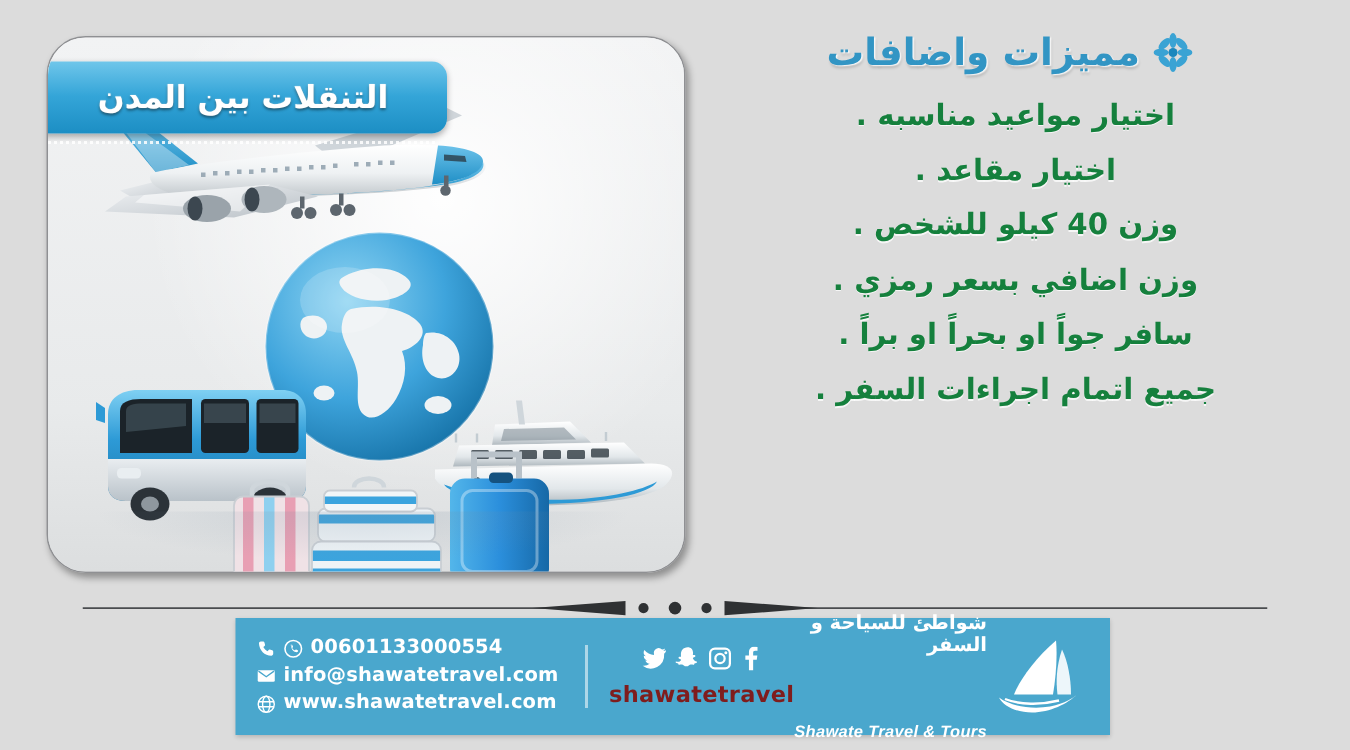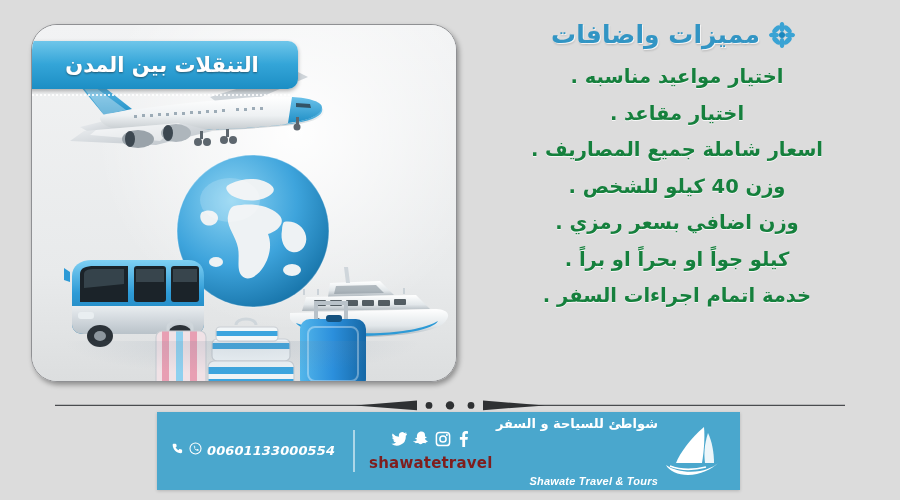--- a/index.html
+++ b/index.html
@@ -162,21 +162,21 @@
     box-shadow: 0 1px 3px rgba(0,0,0,.18);
   }
   .contact {
     padding-left: 14px;
     color: #ffffff;
     font-size: 13px;
     line-height: 1.42;
     text-align: left;
     white-space: nowrap;
   }
-  .contact-row { display: flex; align-items: flex-start; gap: 5px; font-style: italic; }
+  .contact-row { display: flex; align-items: center; gap: 5px; }
   .contact-row .ic { line-height: 0; display: inline-flex; }
   .contact-txt { font-weight: bold; letter-spacing: .1px; }
 
   .vsep {
     width: 2px;
     height: 42px;
     background: rgba(255,255,255,.55);
     margin: 0 14px 0 18px;
   }
 
@@ -472,25 +472,24 @@
           </g>
           <circle cx="13" cy="13" r="3" fill="#1b87bd"></circle>
         </svg>
       </span>
       <span class="head-title">مميزات واضافات</span>
     </div>
 
     <ul class="features">
       <li>اختيار مواعيد مناسبه .</li>
       <li>اختيار مقاعد .</li>
-      <li>اسعار شاملة جميع المصاريف .</li>
       <li>وزن 40 كيلو للشخص .</li>
       <li>وزن اضافي بسعر رمزي .</li>
-      <li>كيلو جواً او بحراً او براً .</li>
-      <li>خدمة اتمام اجراءات السفر .</li>
+      <li>سافر جواً او بحراً او براً .</li>
+      <li>جميع اتمام اجراءات السفر .</li>
     </ul>
   </div>
 
   <svg class="divider" viewBox="0 0 790 14" preserveAspectRatio="none">
     <path d="M0 7.4 L330 7.4" stroke="#4a4c4f" stroke-width="1.3"></path>
     <path d="M460 7.4 L790 7.4" stroke="#4a4c4f" stroke-width="1.3"></path>
     <path d="M300 7.4 L362 2.6 L362 12.2 Z" fill="#2f3133"></path>
     <path d="M490 7.4 L428 2.6 L428 12.2 Z" fill="#2f3133"></path>
     <circle cx="374" cy="7.4" r="3.4" fill="#2f3133"></circle>
     <circle cx="395" cy="7.4" r="4.2" fill="#2f3133"></circle>
@@ -508,21 +507,40 @@
         </span>
         <span class="ic">
           <svg width="13" height="13" viewBox="0 0 16 16">
             <circle cx="8" cy="8" r="6.8" fill="none" stroke="#fff" stroke-width="1.3"></circle>
             <path d="M5.6 5.1c.2-.4.5-.4.7-.4h.5c.2 0 .4 0 .5.4l.5 1.2c.1.2 0 .4-.1.5l-.4.4c-.1.1-.2.3-.1.4.4.8 1.1 1.4 1.9 1.7.2.1.3 0 .4-.1l.4-.4c.1-.1.3-.2.5-.1l1.2.5c.3.1.4.3.4.5 0 .6-.5 1.1-1.1 1.2-2.4-.1-4.4-2.1-4.5-4.5 0-.5.1-1 .3-1.3z" fill="#fff"></path>
           </svg>
         </span>
         <span class="contact-txt">00601133000554</span>
       </div>
 
-
+      <div class="contact-row">
+        <span class="ic">
+          <svg width="13" height="13" viewBox="0 0 16 16" fill="#fff">
+            <rect x="1" y="3.5" width="14" height="9.5" rx="1.2"></rect>
+            <path d="M1.6 4.2L8 8.8l6.4-4.6" fill="none" stroke="#4aa7cd" stroke-width="1.1"></path>
+          </svg>
+        </span>
+        <span class="contact-txt">info@shawatetravel.com</span>
+      </div>
+
+      <div class="contact-row">
+        <span class="ic">
+          <svg width="13" height="13" viewBox="0 0 16 16" fill="none" stroke="#fff" stroke-width="1.15">
+            <circle cx="8" cy="8" r="6.6"></circle>
+            <ellipse cx="8" cy="8" rx="3" ry="6.6"></ellipse>
+            <path d="M1.6 6h12.8M1.6 10h12.8"></path>
+          </svg>
+        </span>
+        <span class="contact-txt">www.shawatetravel.com</span>
+      </div>
     </div>
 
     <div class="vsep"></div>
 
     <div class="social">
       <div class="social-icons">
         <span class="ic">
           <svg width="17" height="17" viewBox="0 0 16 16" fill="#fff">
             <path d="M15 3.3c-.5.2-1.1.4-1.7.5.6-.4 1-1 1.2-1.6-.6.3-1.2.6-1.9.7A3 3 0 0 0 7.5 5.6c0 .2 0 .5.1.7a8.4 8.4 0 0 1-6.1-3.1 3 3 0 0 0 .9 3.9c-.5 0-.9-.1-1.3-.3a3 3 0 0 0 2.3 2.9c-.4.1-.9.1-1.3.1a3 3 0 0 0 2.7 2 5.9 5.9 0 0 1-4.4 1.2A8.4 8.4 0 0 0 13.9 5.8v-.4c.5-.4 1-.9 1.1-1.5z"></path>
           </svg>

